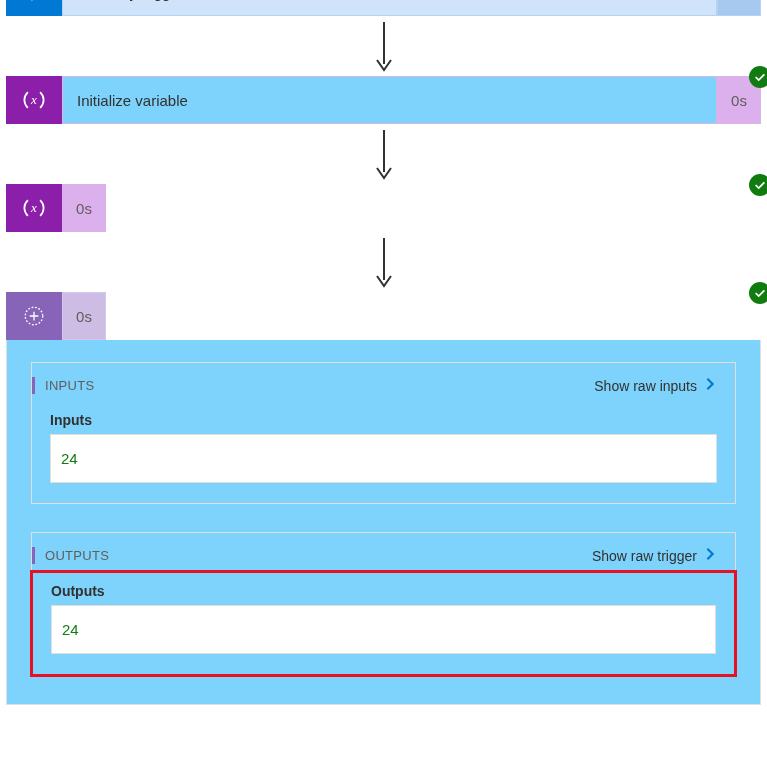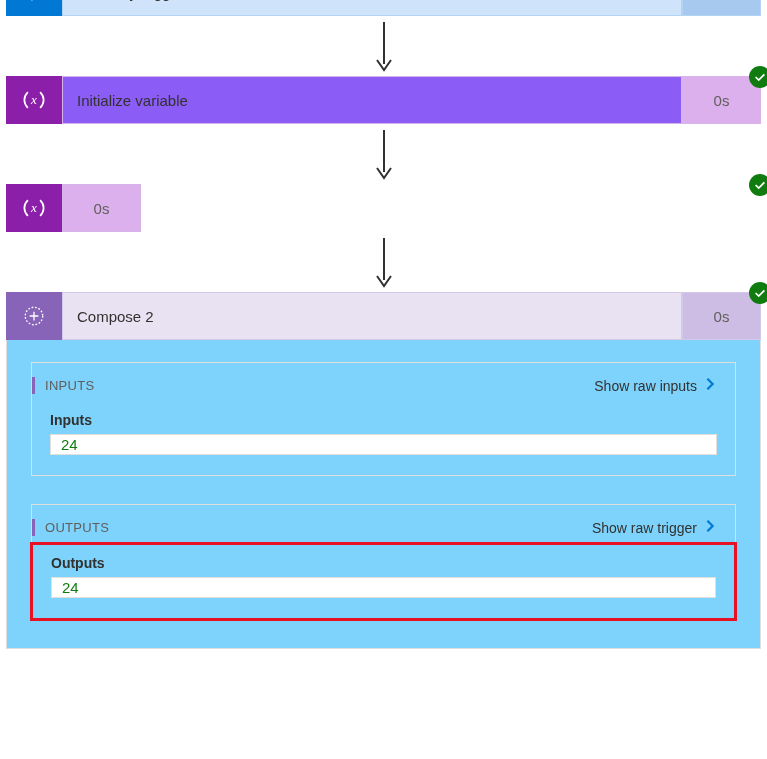--- a/index.html
+++ b/index.html
@@ -32,21 +32,21 @@
     .step-icon svg { width: 28px; height: 28px; }
     .step-label {
       flex: 1;
       display: flex;
       align-items: center;
       padding: 0 14px;
       font-size: 15px;
       color: #323130;
     }
     .step-duration {
-      width: 79px;
+      width: 44px;
       display: flex;
       align-items: center;
       justify-content: center;
       font-size: 15px;
       color: #605e5c;
     }
     .badge {
       position: absolute;
       top: -10px;
       right: -10px;
@@ -61,21 +61,21 @@
     .badge svg { width: 14px; height: 14px; }
 
     
     .step-trigger { margin-top: -32px; }
     .step-trigger .step-icon { background: #0078d4; }
     .step-trigger .step-label { background: #cfe4fa; border: 1px solid #b3d3f2; }
     .step-trigger .step-duration { background: #a7c9ef; border: 1px solid #b3d3f2; }
 
     
     .step-var .step-icon { background: #8b1fa9; }
-    .step-var .step-label { background: #8b5cf6; border: 1px solid #d8b5e8; }
+    .step-var .step-label { background: #7dd3fc; border: 1px solid #d8b5e8; }
     .step-var .step-duration { background: #dcb0ec; border: 1px solid #d8b5e8; }
 
     
     .step-compose .step-icon { background: #8764b8; }
     .step-compose .step-label { background: #e9e2f3; border: 1px solid #d4c8e8; }
     .step-compose .step-duration { background: #cdbce3; border: 1px solid #d4c8e8; }
 
     .arrow {
       display: flex;
       justify-content: center;
@@ -121,21 +121,21 @@
     }
     .raw-link svg { width: 14px; height: 14px; }
     .field-label {
       font-size: 14px;
       font-weight: 600;
       color: #323130;
       margin-bottom: 6px;
     }
     .field-value {
       border: 1px solid #e1dfdd;
-      padding: 1px 10px;
+      padding: 15px 10px;
       font-size: 15px;
       color: #107c10;
       background: #fff;
     }
     .outputs-highlight {
       border: 3px solid #e81123;
       padding: 10px 18px 20px 18px;
       margin: -12px -20px -22px -20px;
     }
   </style>
@@ -208,21 +208,20 @@
     </svg>
   </div>
 
   <div class="step step-compose">
     <div class="step-icon">
       <svg viewBox="0 0 32 32" fill="none">
         <circle cx="16" cy="16" r="10" stroke="#fff" stroke-width="1.5" stroke-dasharray="2 2" fill="none"></circle>
         <path d="M11 16 L21 16 M16 11 L16 21" stroke="#fff" stroke-width="1.5"></path>
       </svg>
     </div>
-    <div class="step-label">Compose 2</div>
     <div class="step-duration">0s</div>
     <div class="badge">
       <svg viewBox="0 0 16 16">
           <path d="M3 8 L6.5 11.5 L13 5" stroke="#fff" stroke-width="2" fill="none"></path>
         </svg>
     </div>
   </div>
 
   <div class="details-panel">
 

